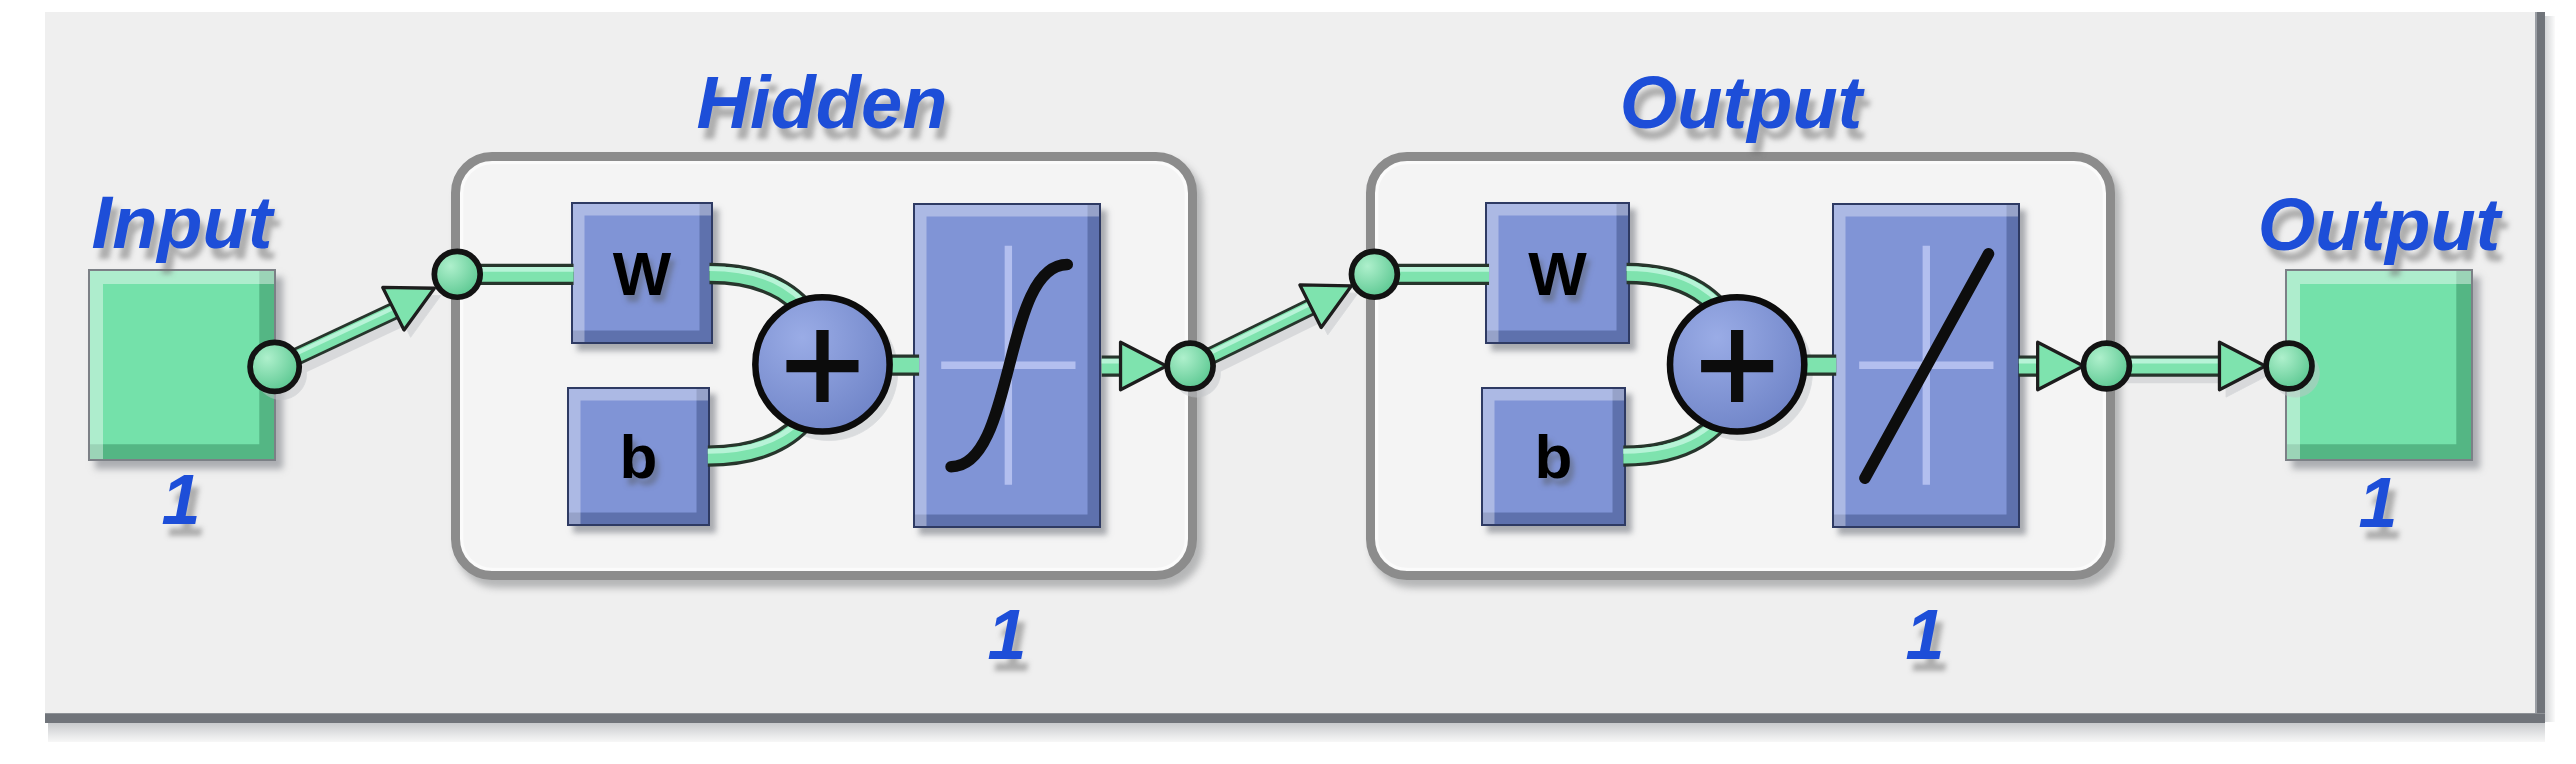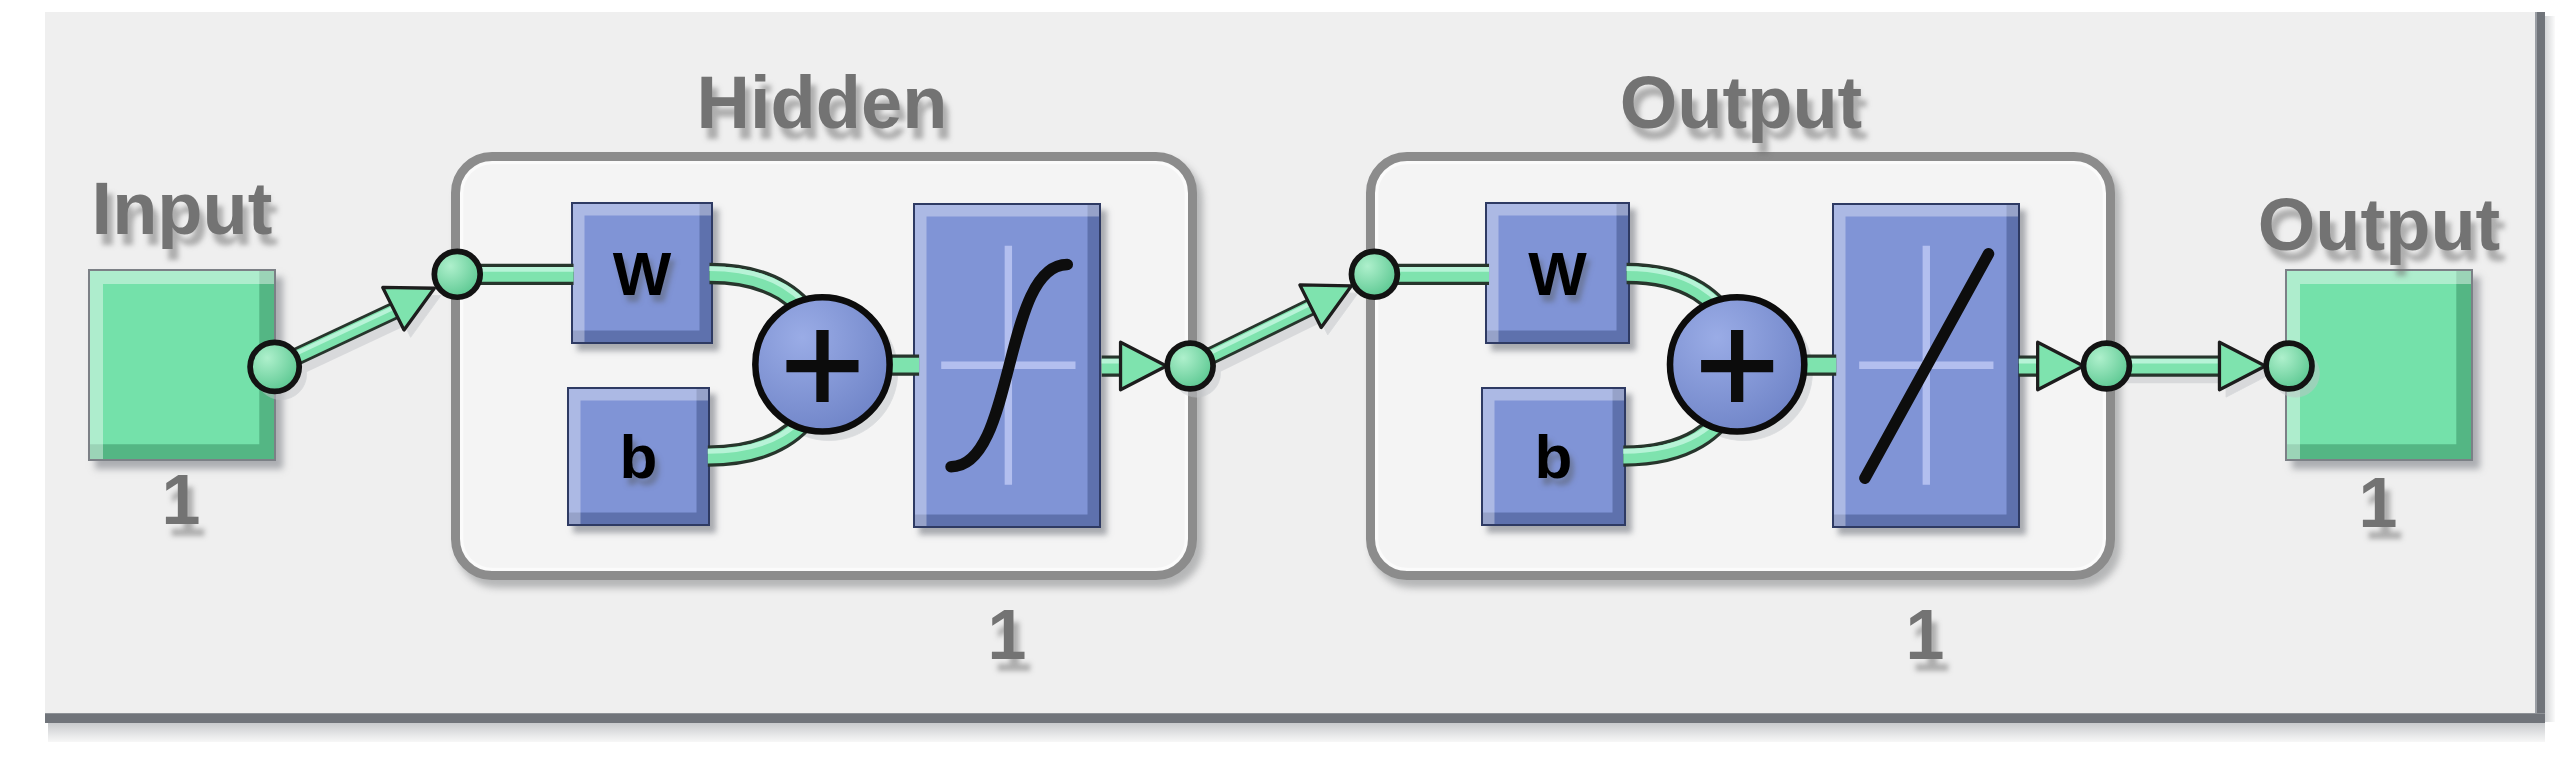--- a/index.html
+++ b/index.html
@@ -33,22 +33,22 @@
                  5.7px 7.4px 5.7px rgba(105,110,118,.55);}
   .green-sq{background:var(--green_face,#74e1aa);border:2.5px solid #7c8086;
       box-shadow:inset 13px 13px 0 rgba(255,255,255,.42),
                  inset -14.7px -14.7px 0 rgba(10,82,48,.30),
                  6.6px 8.2px 6.6px rgba(105,110,118,.5);}
   .blk-letter{font-weight:bold;font-size:62px;color:#000;
       text-shadow:4.1px 7.4px 4.9px rgba(90,95,105,.5);}
 
   
   .cap{position:absolute;z-index:25;transform:translate(-50%,-50%);
-      font-weight:bold;font-size:74px;color:#737373;white-space:nowrap;
-      text-shadow:5.7px 11.5px 5.7px rgba(110,110,110,.5);}
+      font-weight:bold;font-size:74px;color:#1d4ed8;white-space:nowrap;
+      text-shadow:5.7px 11.5px 5.7px rgba(110,110,110,.5);font-style:italic;}
   .num{font-size:70px;}
 
   
   #wires{position:absolute;left:0;top:0;z-index:20;pointer-events:none;}
   .tube-o{fill:none;stroke:#27352c;stroke-width:26px;}
   .tube-g{fill:none;stroke:var(--tube_green,#7ee3ae);stroke-width:18px;}
   .tube-h{fill:none;stroke:#b7f3d7;stroke-width:6px;}
   .tube-o.thin{stroke-width:22px;}
   .tube-g.thin{stroke-width:15px;}
   .tube-h.thin{stroke-width:5px;}
@@ -190,21 +190,21 @@
     <g>
       <circle class="node" cx="335" cy="448" r="30"></circle>
       <circle class="node" cx="558" cy="335" r="28"></circle>
       <circle class="node" cx="1453" cy="447" r="28"></circle>
       <circle class="node" cx="1678" cy="335" r="28"></circle>
       <circle class="node" cx="2572" cy="447" r="28"></circle>
       <circle class="node" cx="2795" cy="447" r="28"></circle>
     </g>
   </svg>
 
-  <div class="cap" style="left:182px;top:208px;">Input</div>
+  <div class="cap" style="left:182px;top:222px;">Input</div>
   <div class="cap" style="left:822px;top:102px;">Hidden</div>
   <div class="cap" style="left:1741px;top:102px;">Output</div>
   <div class="cap" style="left:2379px;top:224px;">Output</div>
 
   <div class="cap num" style="left:181px;top:500px;">1</div>
   <div class="cap num" style="left:1007px;top:635px;">1</div>
   <div class="cap num" style="left:1925px;top:635px;">1</div>
   <div class="cap num" style="left:2378px;top:503px;">1</div>
 
 </div>

